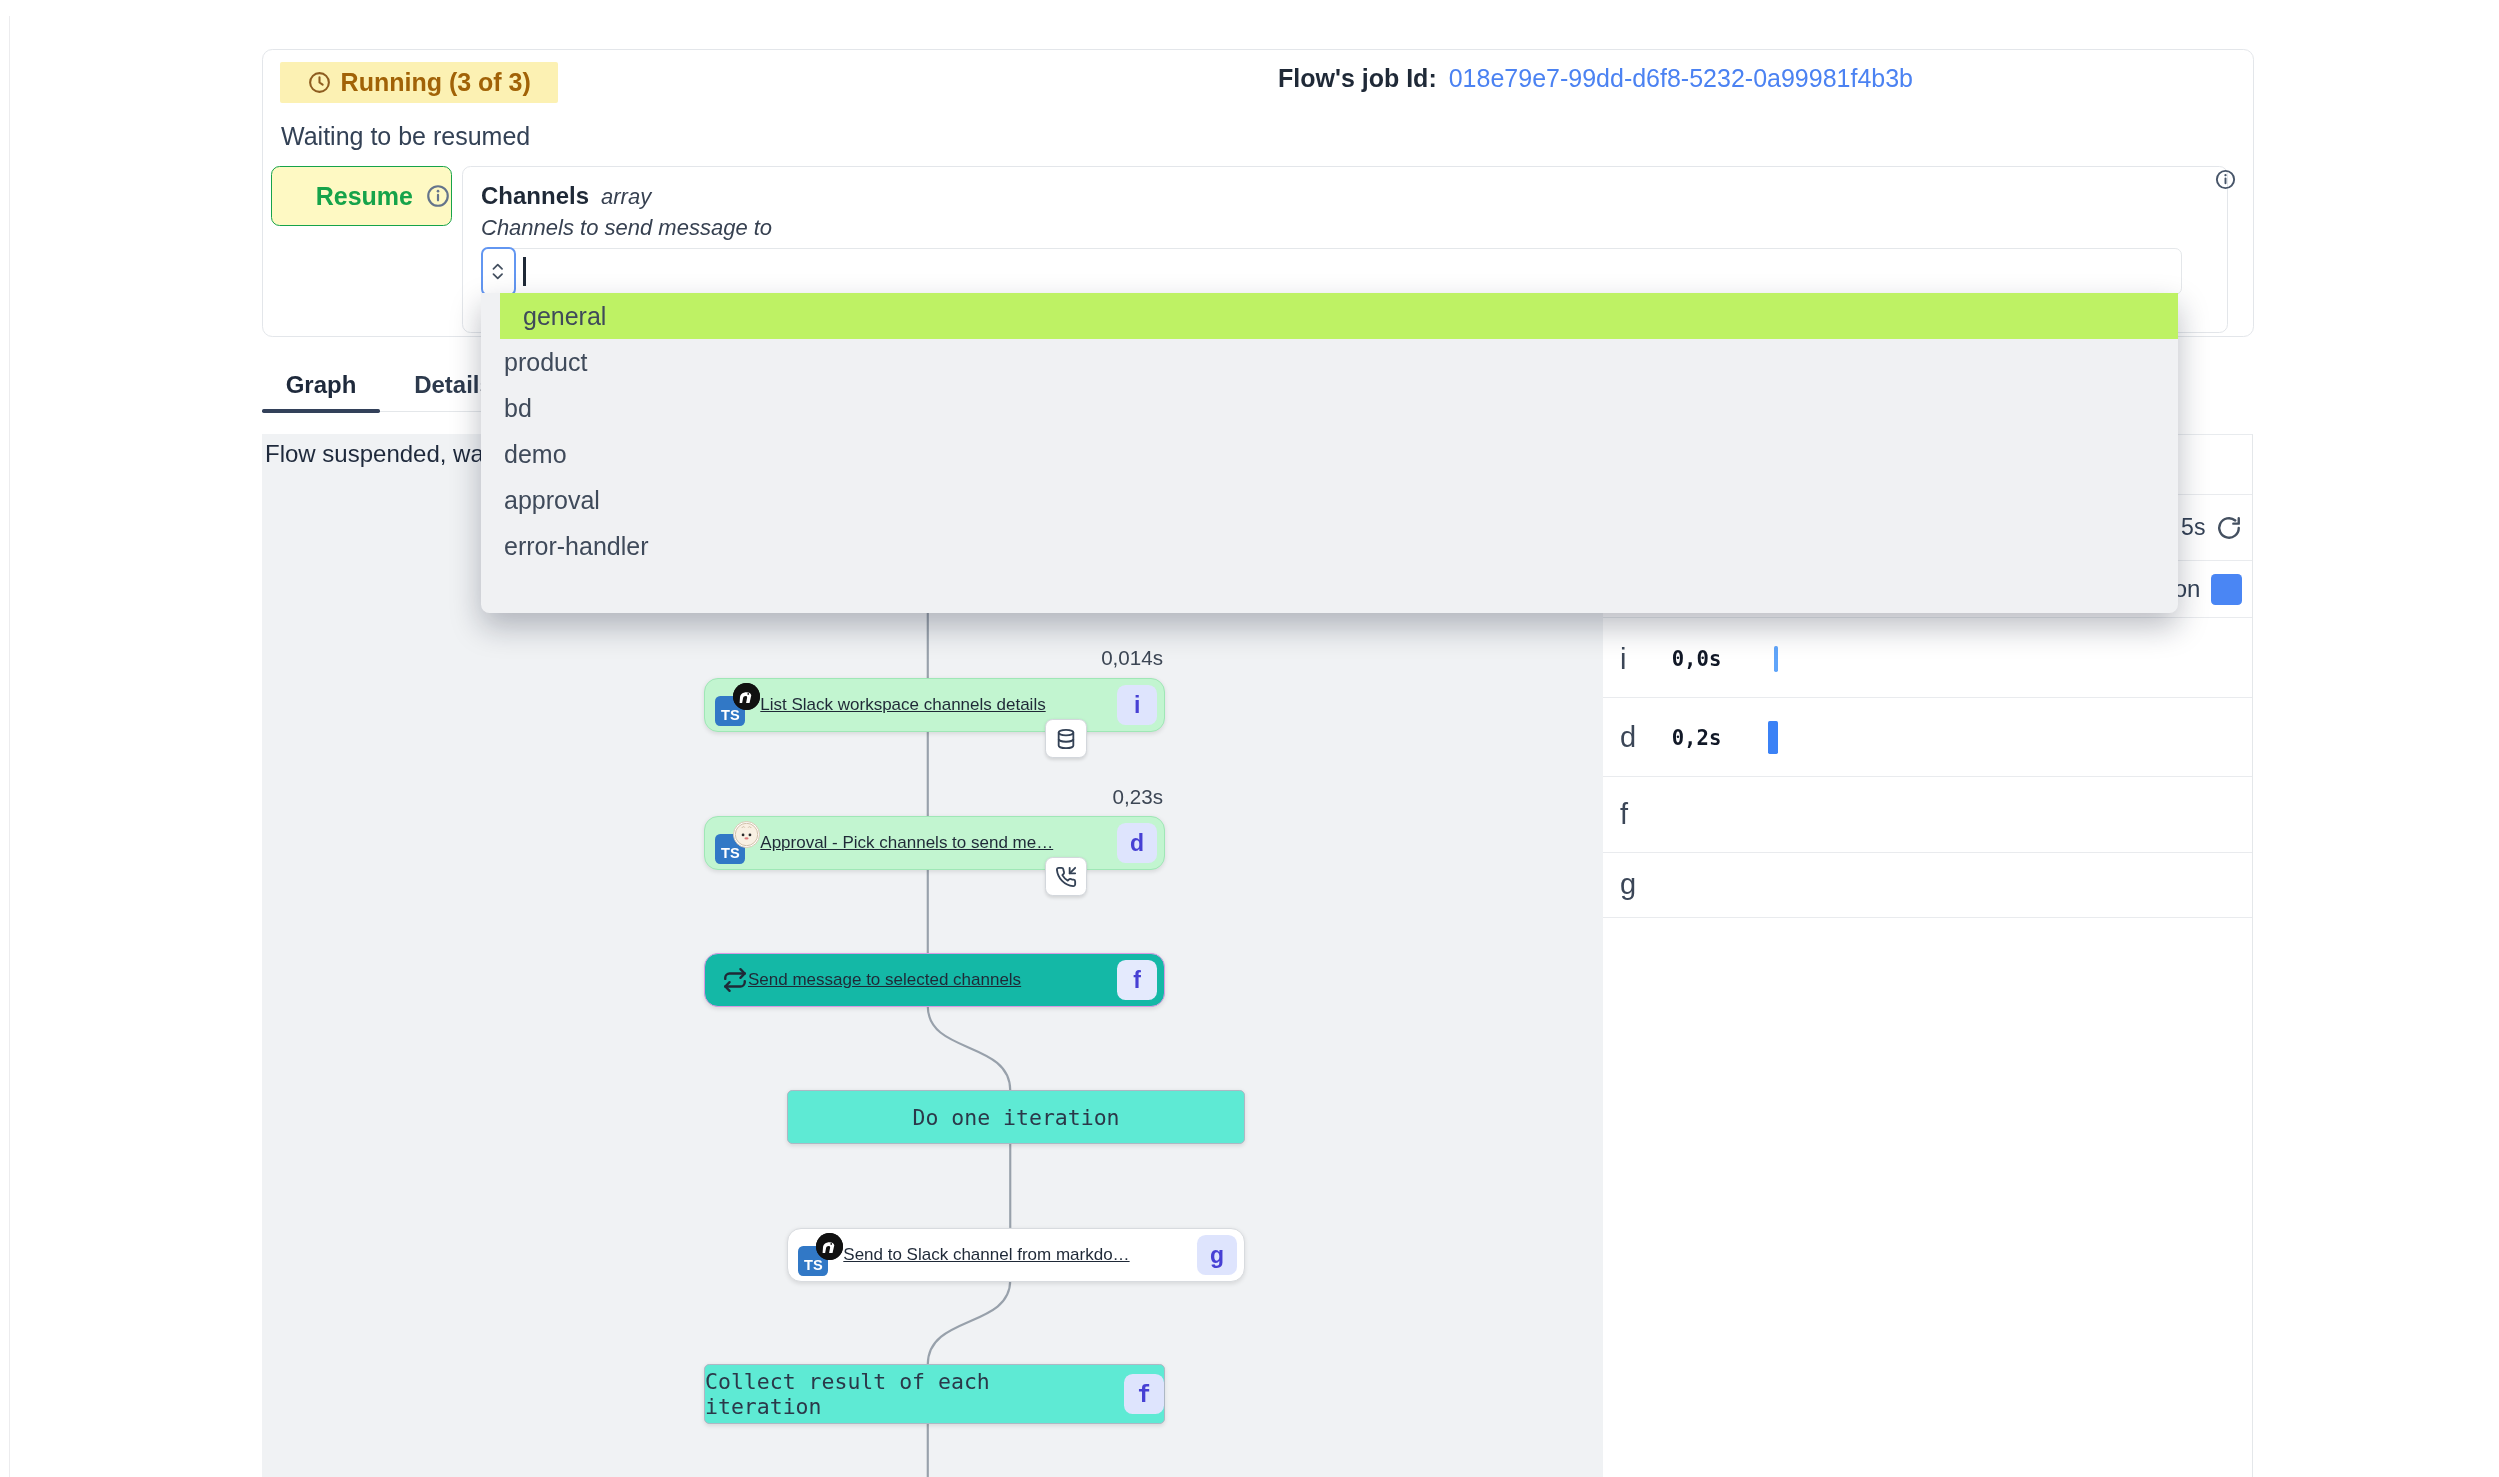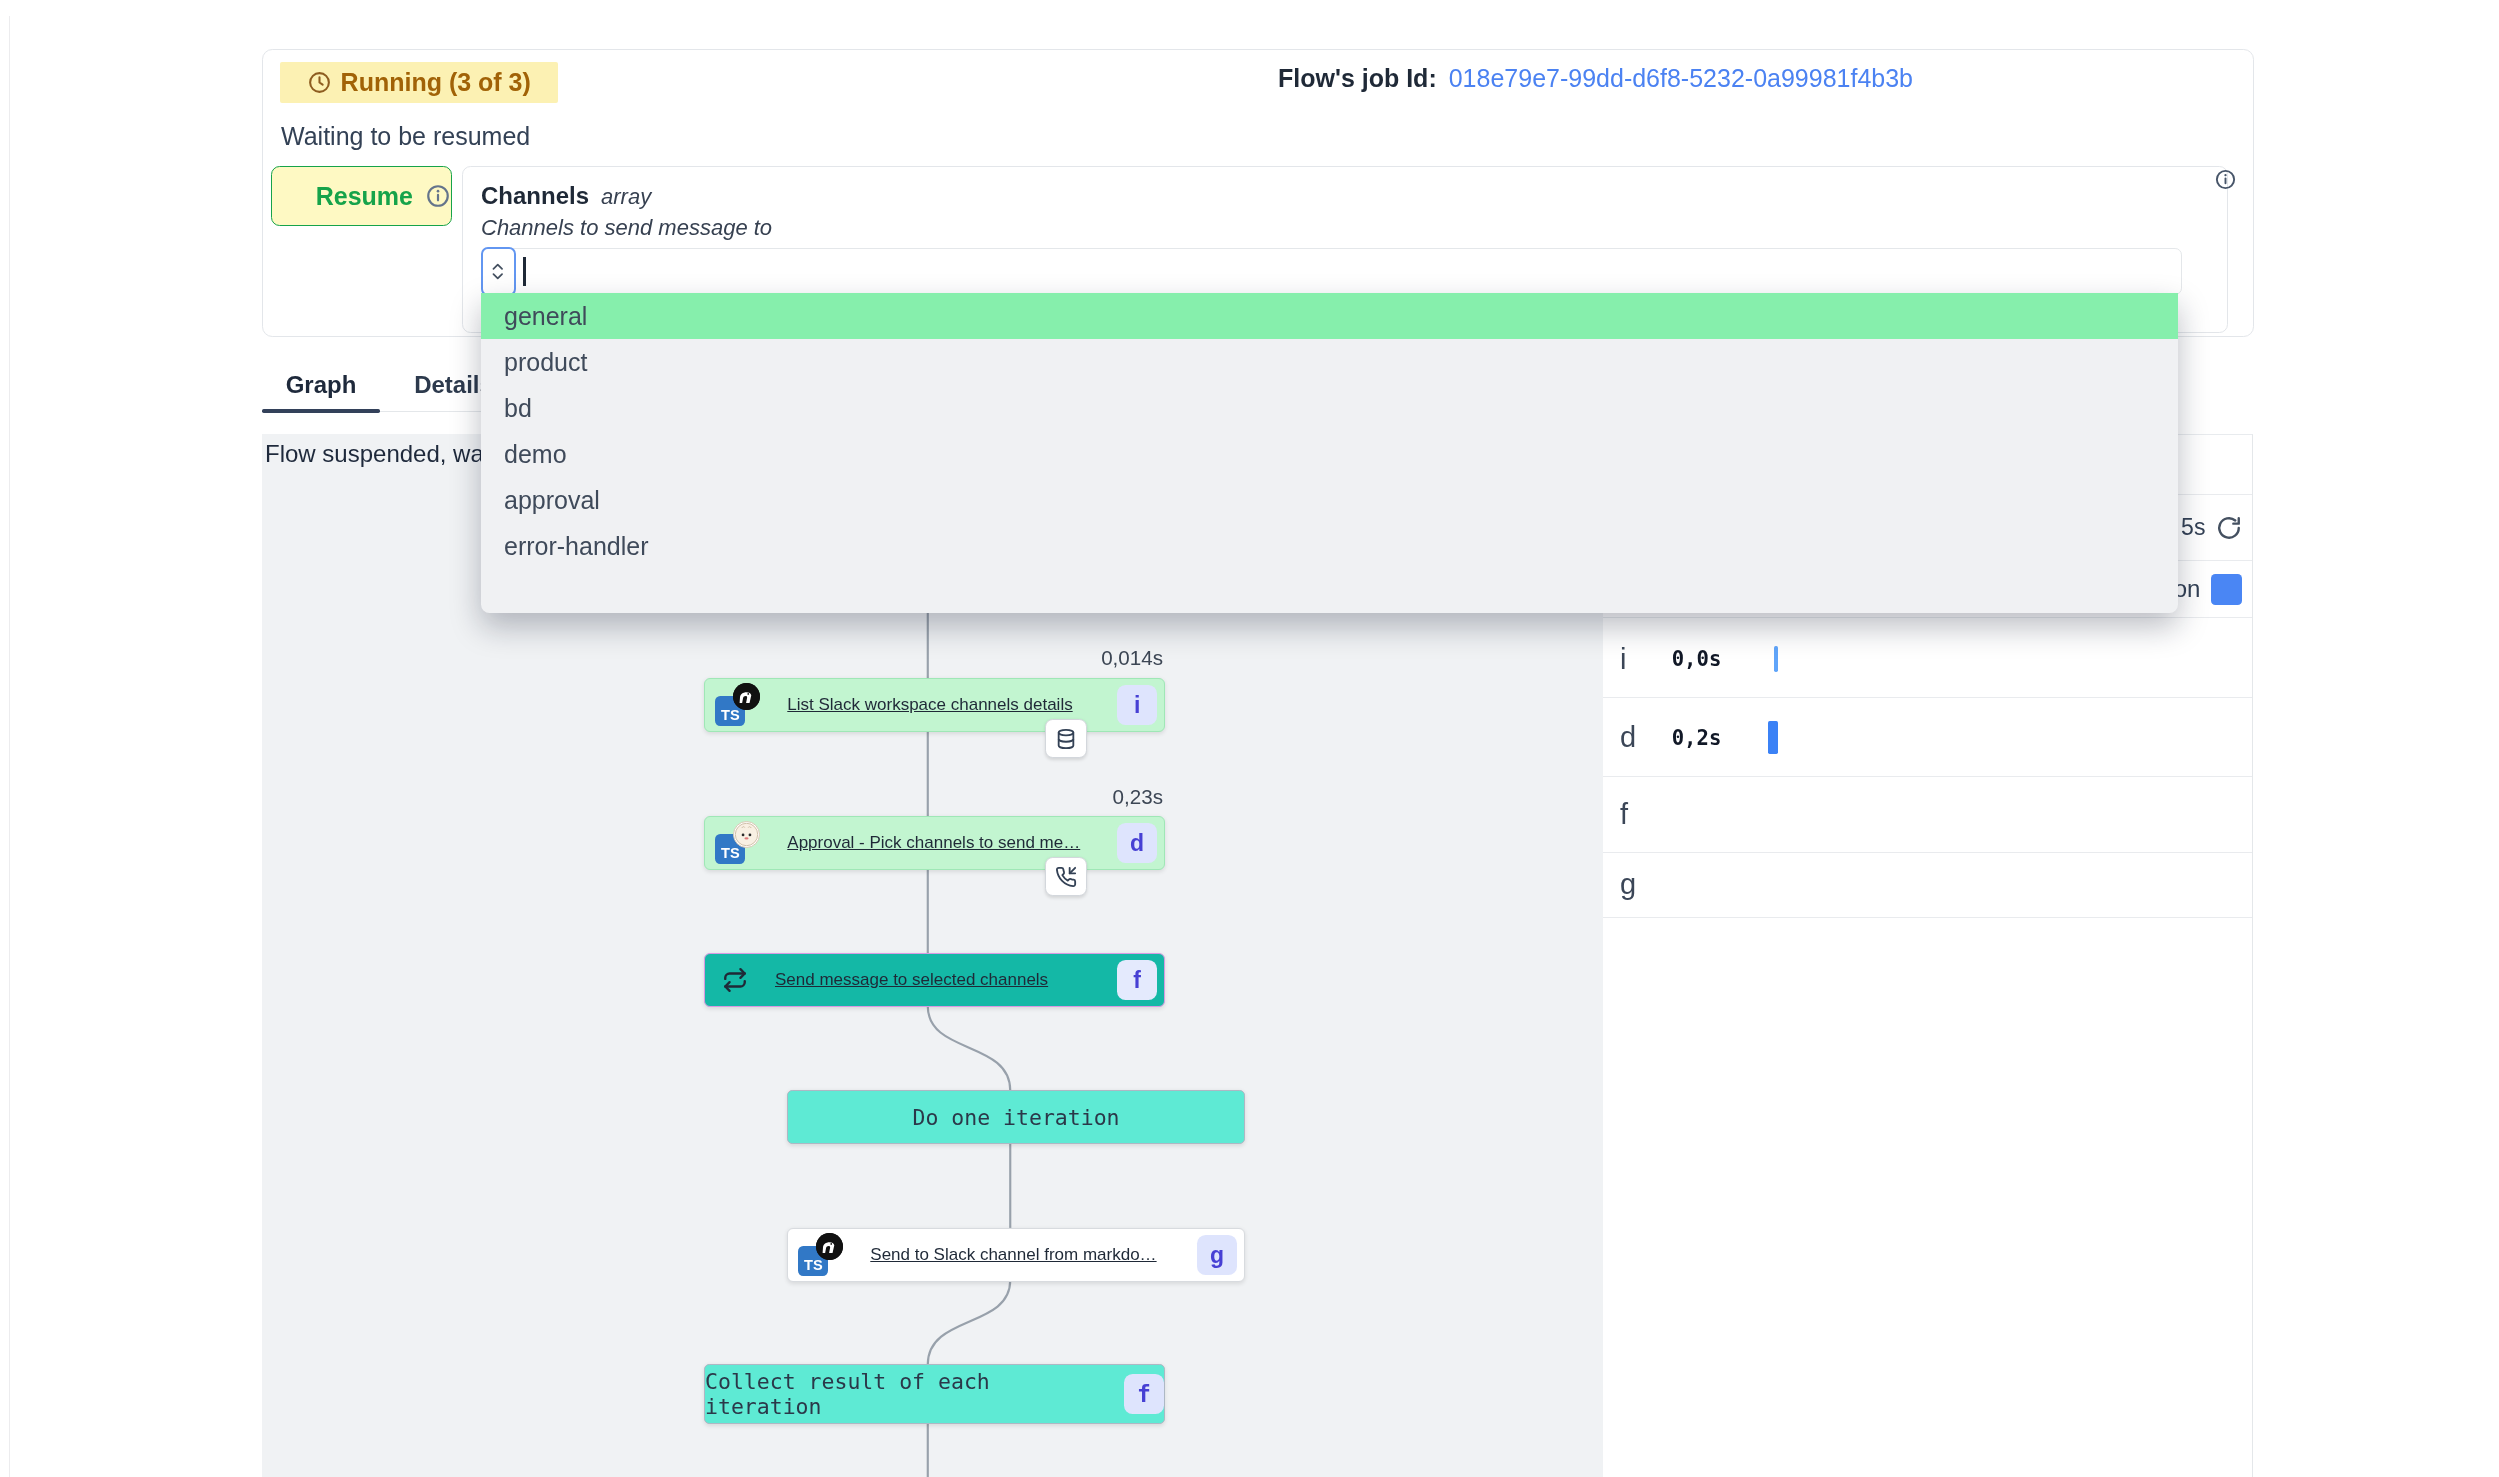--- a/index.html
+++ b/index.html
@@ -23,34 +23,34 @@
   .param-title b{font-weight:bold;}
   .param-type{font-style:italic;font-weight:normal;font-size:22px;color:#374151;margin-left:12px;}
   .param-desc{left:481px;top:215px;font-size:22px;font-style:italic;color:#374151;}
   .arg-input{left:481px;top:248px;width:1699px;height:45px;background:#fff;border:1.3px solid #e4e7ea;border-radius:6.9px;display:flex;align-items:center;}
   .type-toggle{width:31px;height:45px;margin:-1.3px 0 -1.3px -1.3px;border:2.1px solid #6296f1;border-radius:6.9px;background:#fff;display:flex;align-items:center;justify-content:center;}
   .caret{width:2.6px;height:29px;background:#1f2937;margin-left:7.7px;}
 
   
   .dropdown{left:481px;top:293px;width:1697px;height:320px;background:#f0f1f3;border-radius:0 0 8.6px 8.6px;box-shadow:0 13.7px 31px rgba(15,23,42,0.28);z-index:50;overflow:hidden;}
   .dd-item{height:46px;display:flex;align-items:center;padding-left:23px;font-size:25px;color:#3f4a5a;cursor:pointer;}
-  .dd-item.hl{background:#86efac;}
+  .dd-item.hl{background:#bef264;margin-left:19px;}
 
   
   .tabs-line{left:262px;top:411px;width:219px;height:1.3px;background:#e4e7ea;}
   .tab-graph{left:262px;top:371px;width:118px;height:40px;text-align:center;font-size:24px;font-weight:bold;color:#1e293b;cursor:pointer;}
   .tab-graph-bar{left:262px;top:409px;width:118px;height:4.3px;background:#33415a;border-radius:1.7px;}
   .tab-details{left:402px;top:371px;width:103px;height:40px;text-align:center;font-size:24px;font-weight:bold;color:#2d3a4d;cursor:pointer;}
 
   
   .graph-area{left:262px;top:434px;width:1341px;height:1044px;background:#f0f2f4;}
   .graph-banner{left:265px;top:440px;font-size:24px;color:#1e293b;}
   .edges{left:262px;top:434px;width:1341px;height:1044px;pointer-events:none;}
 
-  .node{display:flex;align-items:center;border-radius:6px;box-shadow:0 1.7px 4.3px rgba(0,0,0,0.10);cursor:pointer;gap:27px;}
+  .node{display:flex;align-items:center;border-radius:14px;box-shadow:0 1.7px 4.3px rgba(0,0,0,0.10);cursor:pointer;}
   .node-green{background:#c2f5d0;border:1.3px solid #9fe7b6;}
   .node-white{background:#ffffff;border:1.3px solid #d8dbdf;}
   .node-mono{background:#5eead4;border:1.3px solid #adb8c4;border-radius:5.2px;justify-content:center;gap:17px;font-family:"DejaVu Sans Mono", monospace;font-size:21.5px;color:#2b3849;}
   .node-purple{background:#14b8a6;border:1.3px solid #d79ae3;}
   .node-label{flex:1;text-align:left;font-size:17px;color:#1f2937;white-space:nowrap;overflow:hidden;text-decoration:underline;}
   .badge{width:40px;height:40px;border-radius:8.6px;background:#dee4fd;color:#4740d4;font-size:23px;font-weight:bold;display:flex;align-items:center;justify-content:center;flex:none;}
   .node .badge{margin-right:6.9px;}
   .ts-wrap{position:relative;width:45px;height:45px;margin-left:10.3px;flex:none;}
   .ts-sq{position:absolute;left:0;bottom:1.7px;width:30px;height:30px;background:#3178c6;border-radius:5.2px;color:#fff;font-weight:bold;font-size:14.6px;display:flex;align-items:flex-end;justify-content:center;padding-bottom:2.6px;box-sizing:border-box;}
   .mascot{position:absolute;right:0;top:0;width:27px;height:27px;border-radius:50%;}

